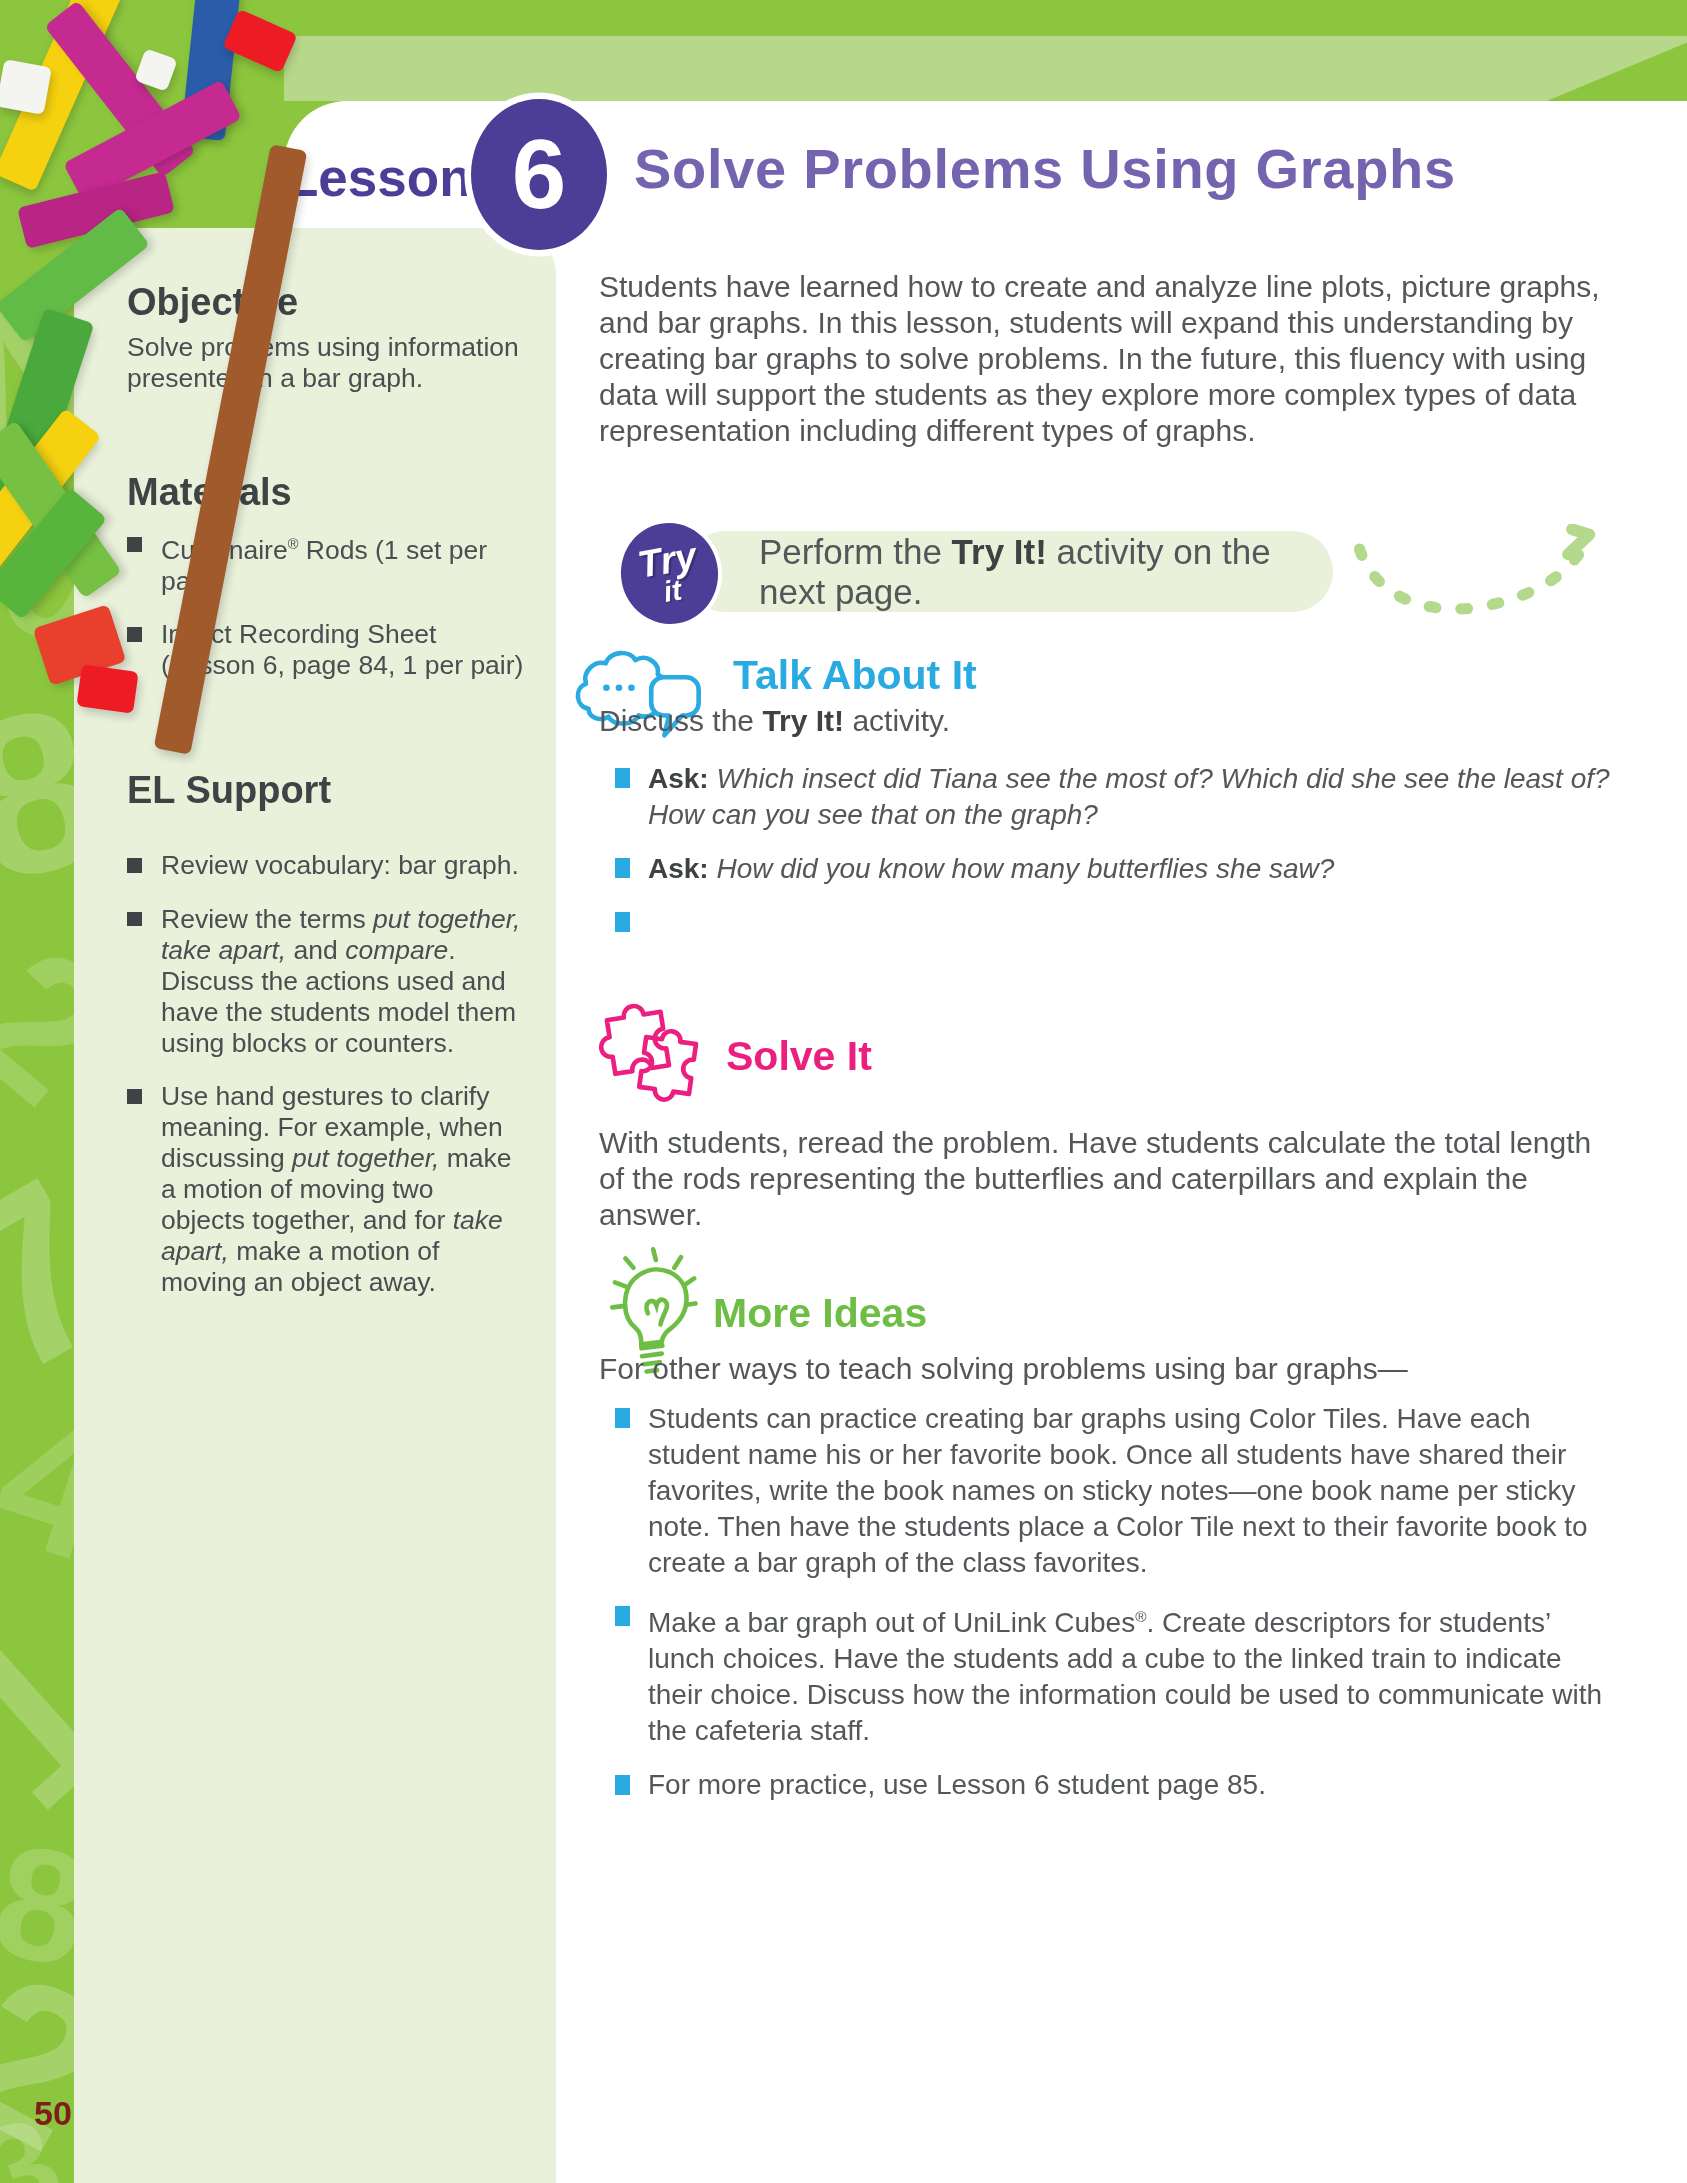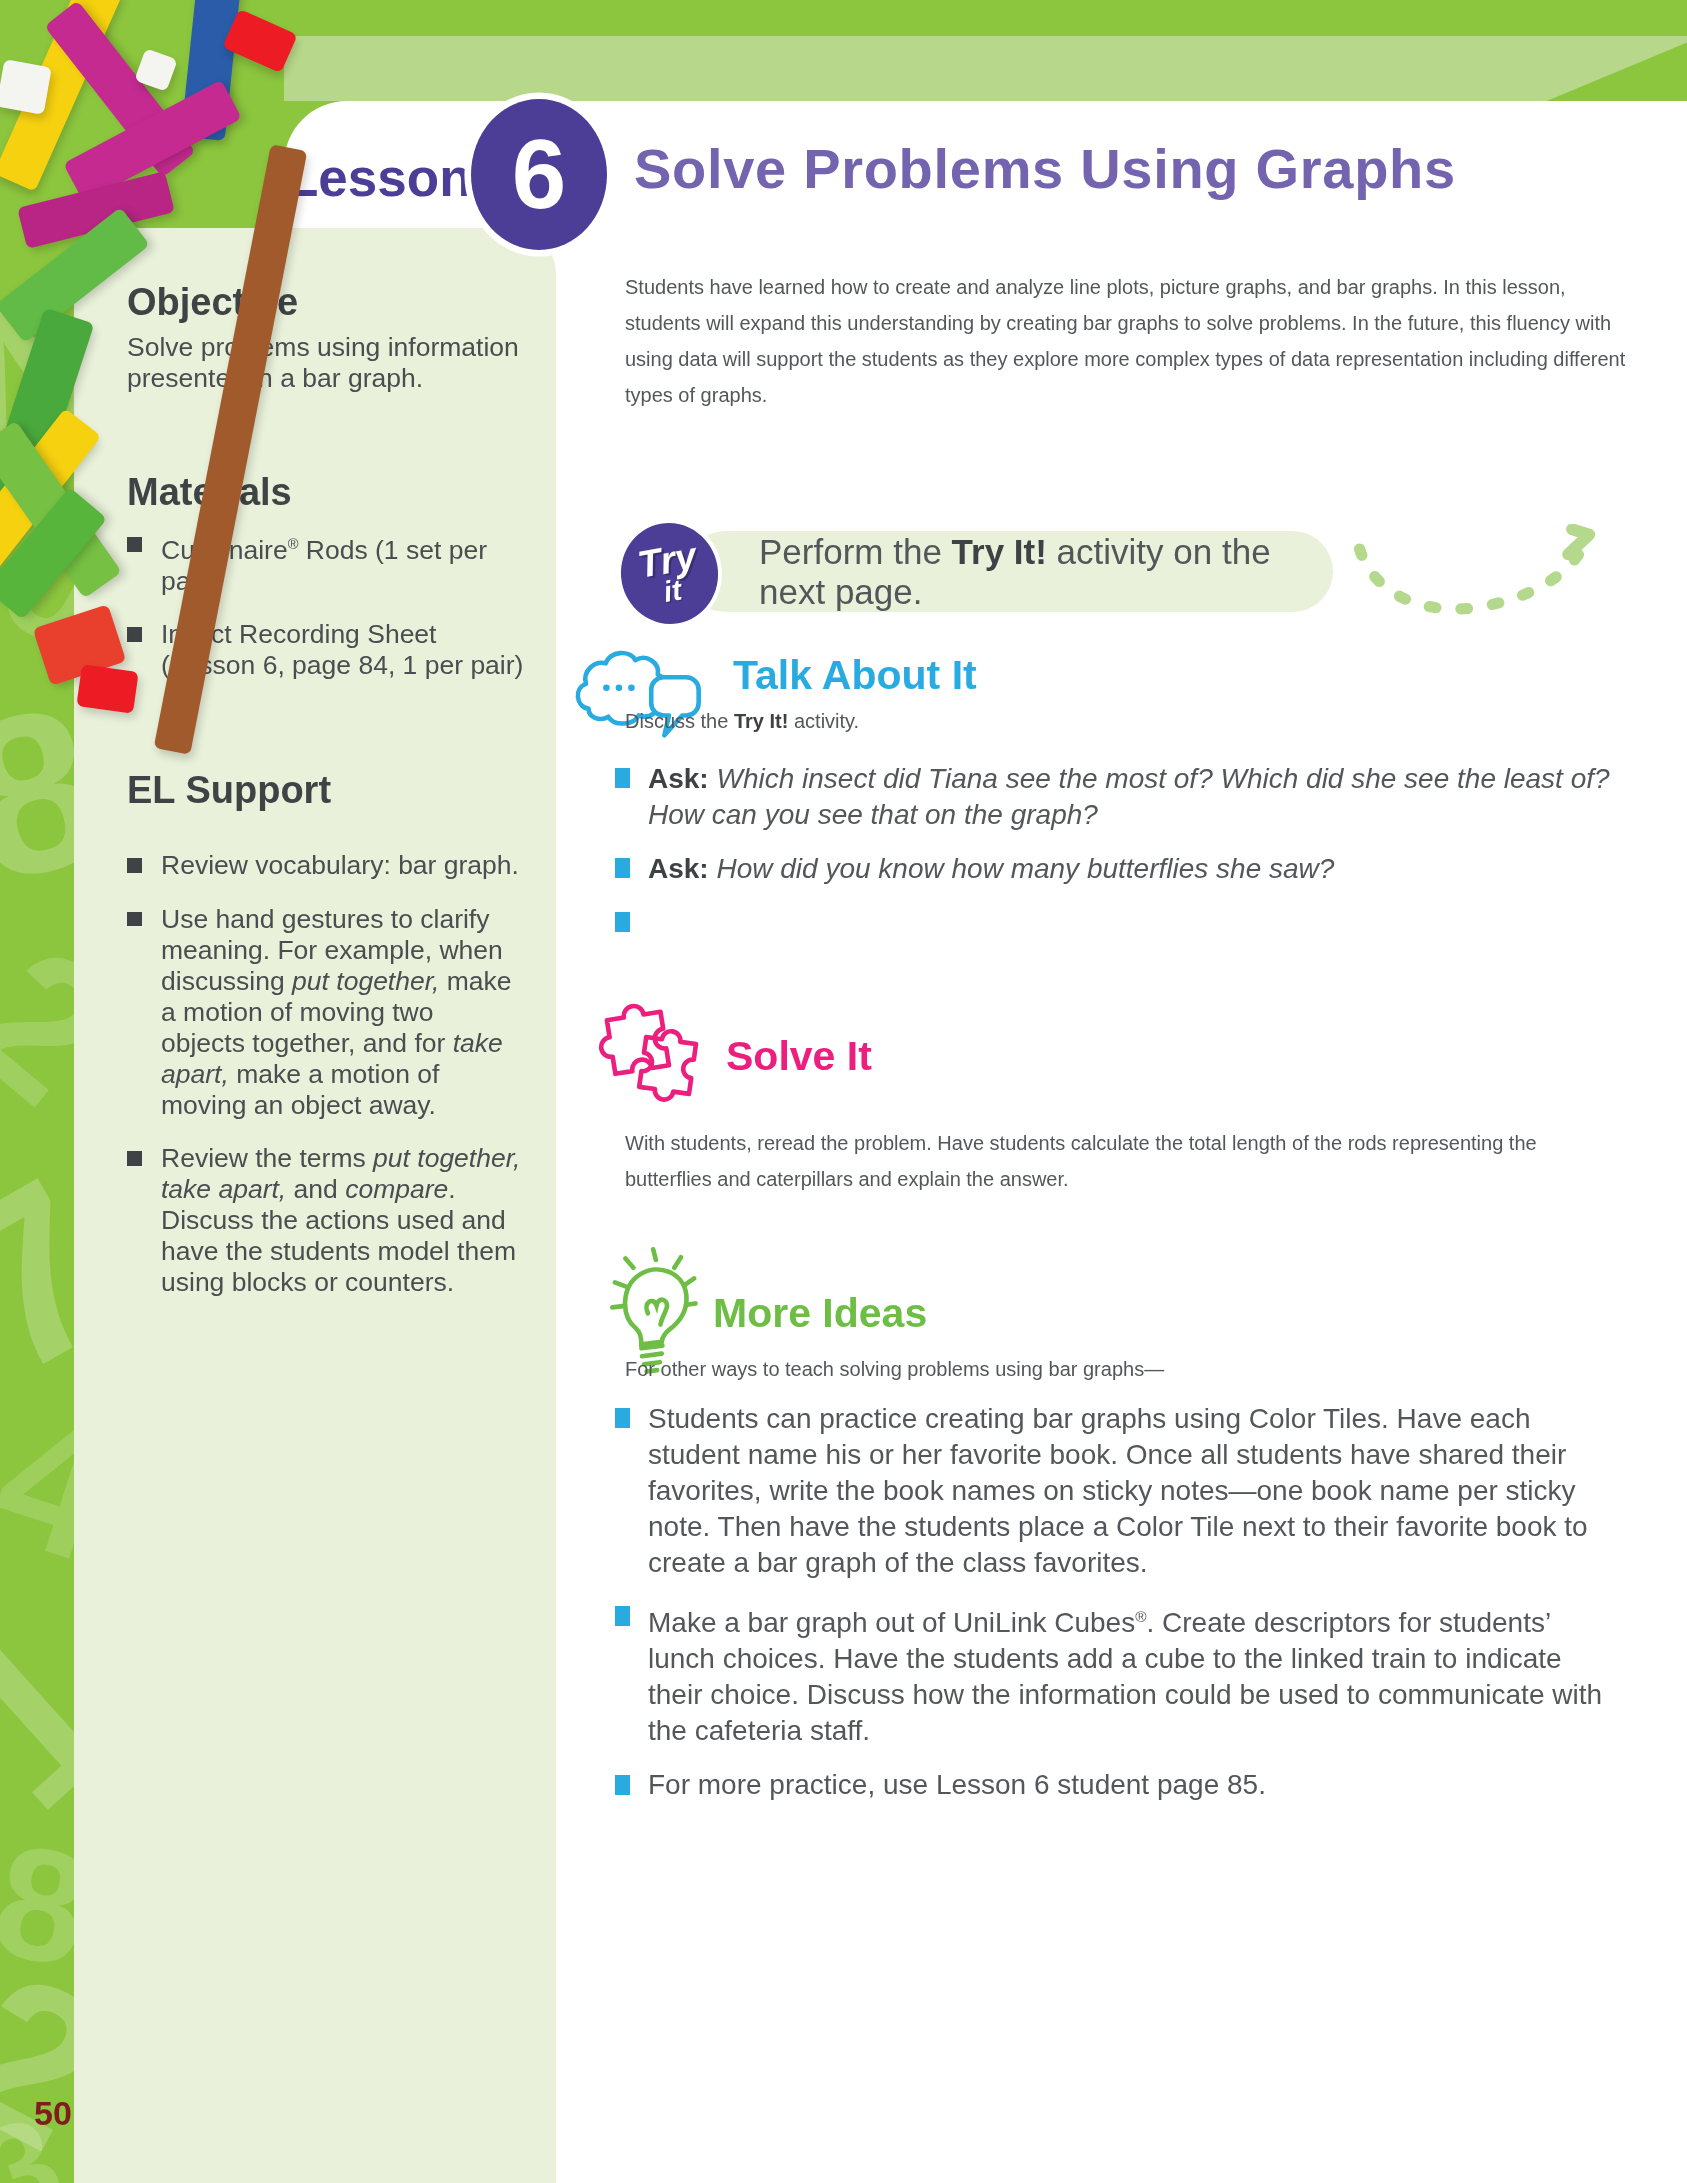--- a/index.html
+++ b/index.html
@@ -33,21 +33,21 @@
   .pagenum{position:absolute;left:34px;top:2094px;font-size:34px;font-weight:700;color:#7f1d1d;z-index:5;}
   
   .sidebar{position:absolute;left:74px;top:228px;width:482px;height:1955px;background:var(--green-pale);
            border-radius:46px 46px 0 0;}
   .sb-h{position:absolute;left:53px;font-size:38px;font-weight:700;color:#3e4345;}
   .sb-p{position:absolute;left:53px;width:397px;font-size:26.5px;line-height:31px;color:#4a4e50;}
   .sb-list{position:absolute;left:53px;width:397px;font-size:26.5px;line-height:31px;color:#4a4e50;}
   .sb-item{position:relative;padding-left:34px;margin-bottom:22.5px;}
   .sb-bullet{position:absolute;left:0;top:8px;width:14.6px;height:14.6px;background:#3f4346;}
   
-  .m-text{position:absolute;left:625px;width:1002px;font-size:20px;line-height:36px;color:#54575a;}
+  .m-text{position:absolute;left:599px;width:1002px;font-size:30px;line-height:36px;color:#54575a;}
   .rt-b{font-weight:700;color:#3f4244;}
   .rt-i{font-style:italic;}
   .rt-s{font-size:0.55em;vertical-align:super;}
   .m-list{position:absolute;left:615px;width:1006px;font-size:28px;line-height:36px;color:#54575a;}
   .m-item{position:relative;padding-left:33px;margin-bottom:18px;}
   .m-bullet{position:absolute;left:0;top:7.3px;width:14.6px;height:20px;background:var(--blue);}
   .sec-h{position:absolute;font-size:41px;font-weight:700;}
   
   .try-pill{position:absolute;left:685px;top:531px;width:648px;height:81px;background:var(--green-pale);
             border-radius:41px;display:flex;align-items:center;padding-left:74px;box-sizing:border-box;
@@ -102,25 +102,25 @@
     </div>
   </div>
   <div class="sb-h" style="top:769px;left:127px;position:absolute;">EL Support</div>
   <div class="sb-list" style="top:826px;left:127px;position:absolute;margin-top:24px;">
     <div class="sb-item">
       <span class="sb-bullet"></span>
       <span><span>Review vocabulary: bar graph.</span></span>
     </div>
     <div class="sb-item">
       <span class="sb-bullet"></span>
+      <span><span>Review the terms </span><span class="rt-i">put together, take apart,</span><span> and </span><span class="rt-i">compare</span><span>. Discuss the actions used and have the students model them using blocks or counters.</span></span>
+    </div>
+    <div class="sb-item">
+      <span class="sb-bullet"></span>
       <span><span>Use hand gestures to clarify meaning. For example, when discussing </span><span class="rt-i">put together,</span><span> make a motion of moving two objects together, and for </span><span class="rt-i">take apart,</span><span> make a motion of moving an object away.</span></span>
-    </div>
-    <div class="sb-item">
-      <span class="sb-bullet"></span>
-      <span><span>Review the terms </span><span class="rt-i">put together, take apart,</span><span> and </span><span class="rt-i">compare</span><span>. Discuss the actions used and have the students model them using blocks or counters.</span></span>
     </div>
   </div>
 
   <div class="lesson-label">Lesson</div>
   <div class="num-circle">
     <span>6</span>
   </div>
   <div class="page-title">Solve Problems Using Graphs</div>
 
   <div style="position:absolute;left:0;top:0;width:529px;height:807px;pointer-events:none;">

